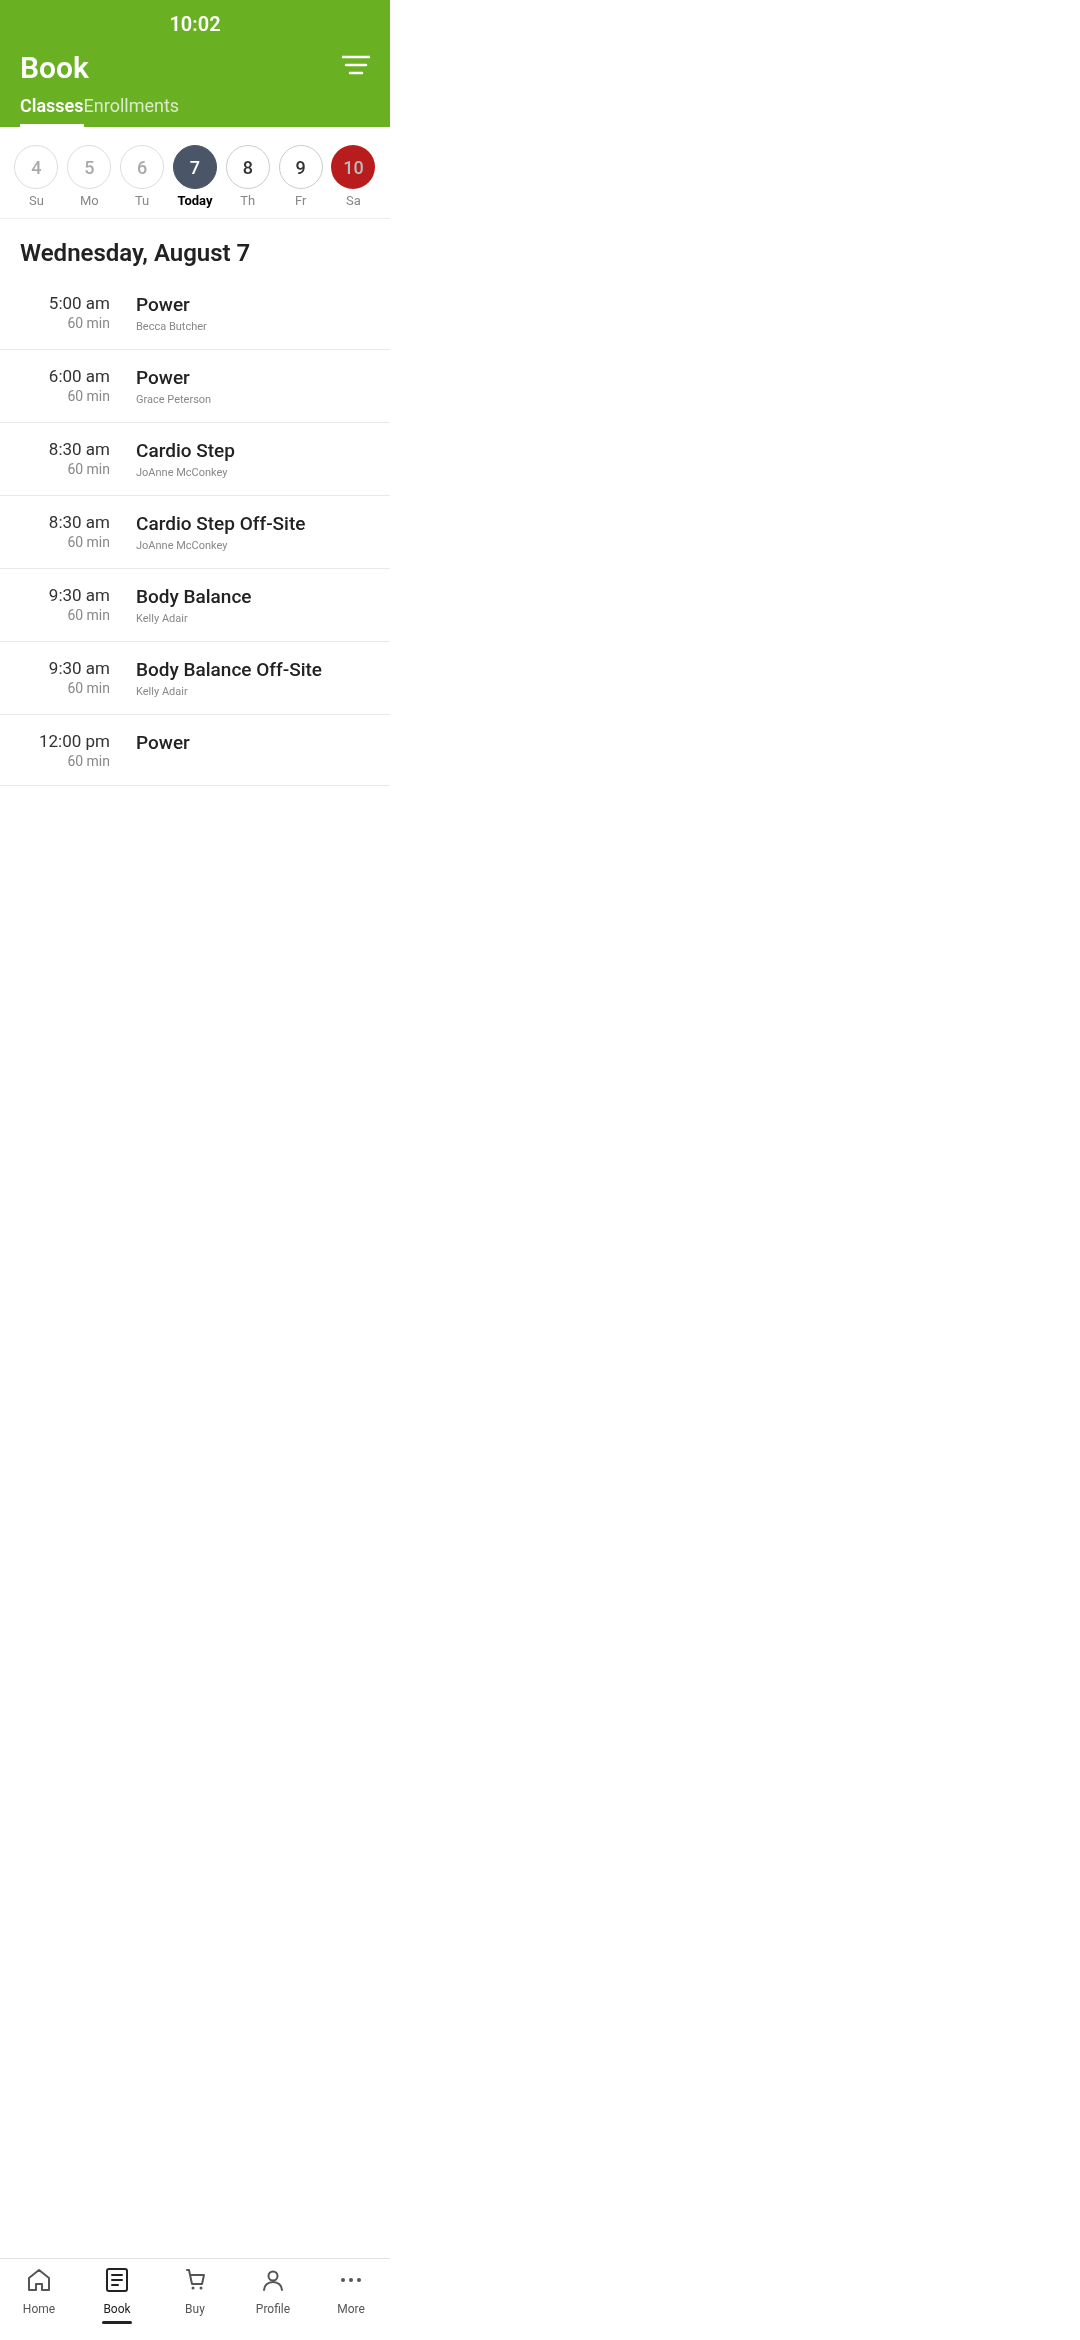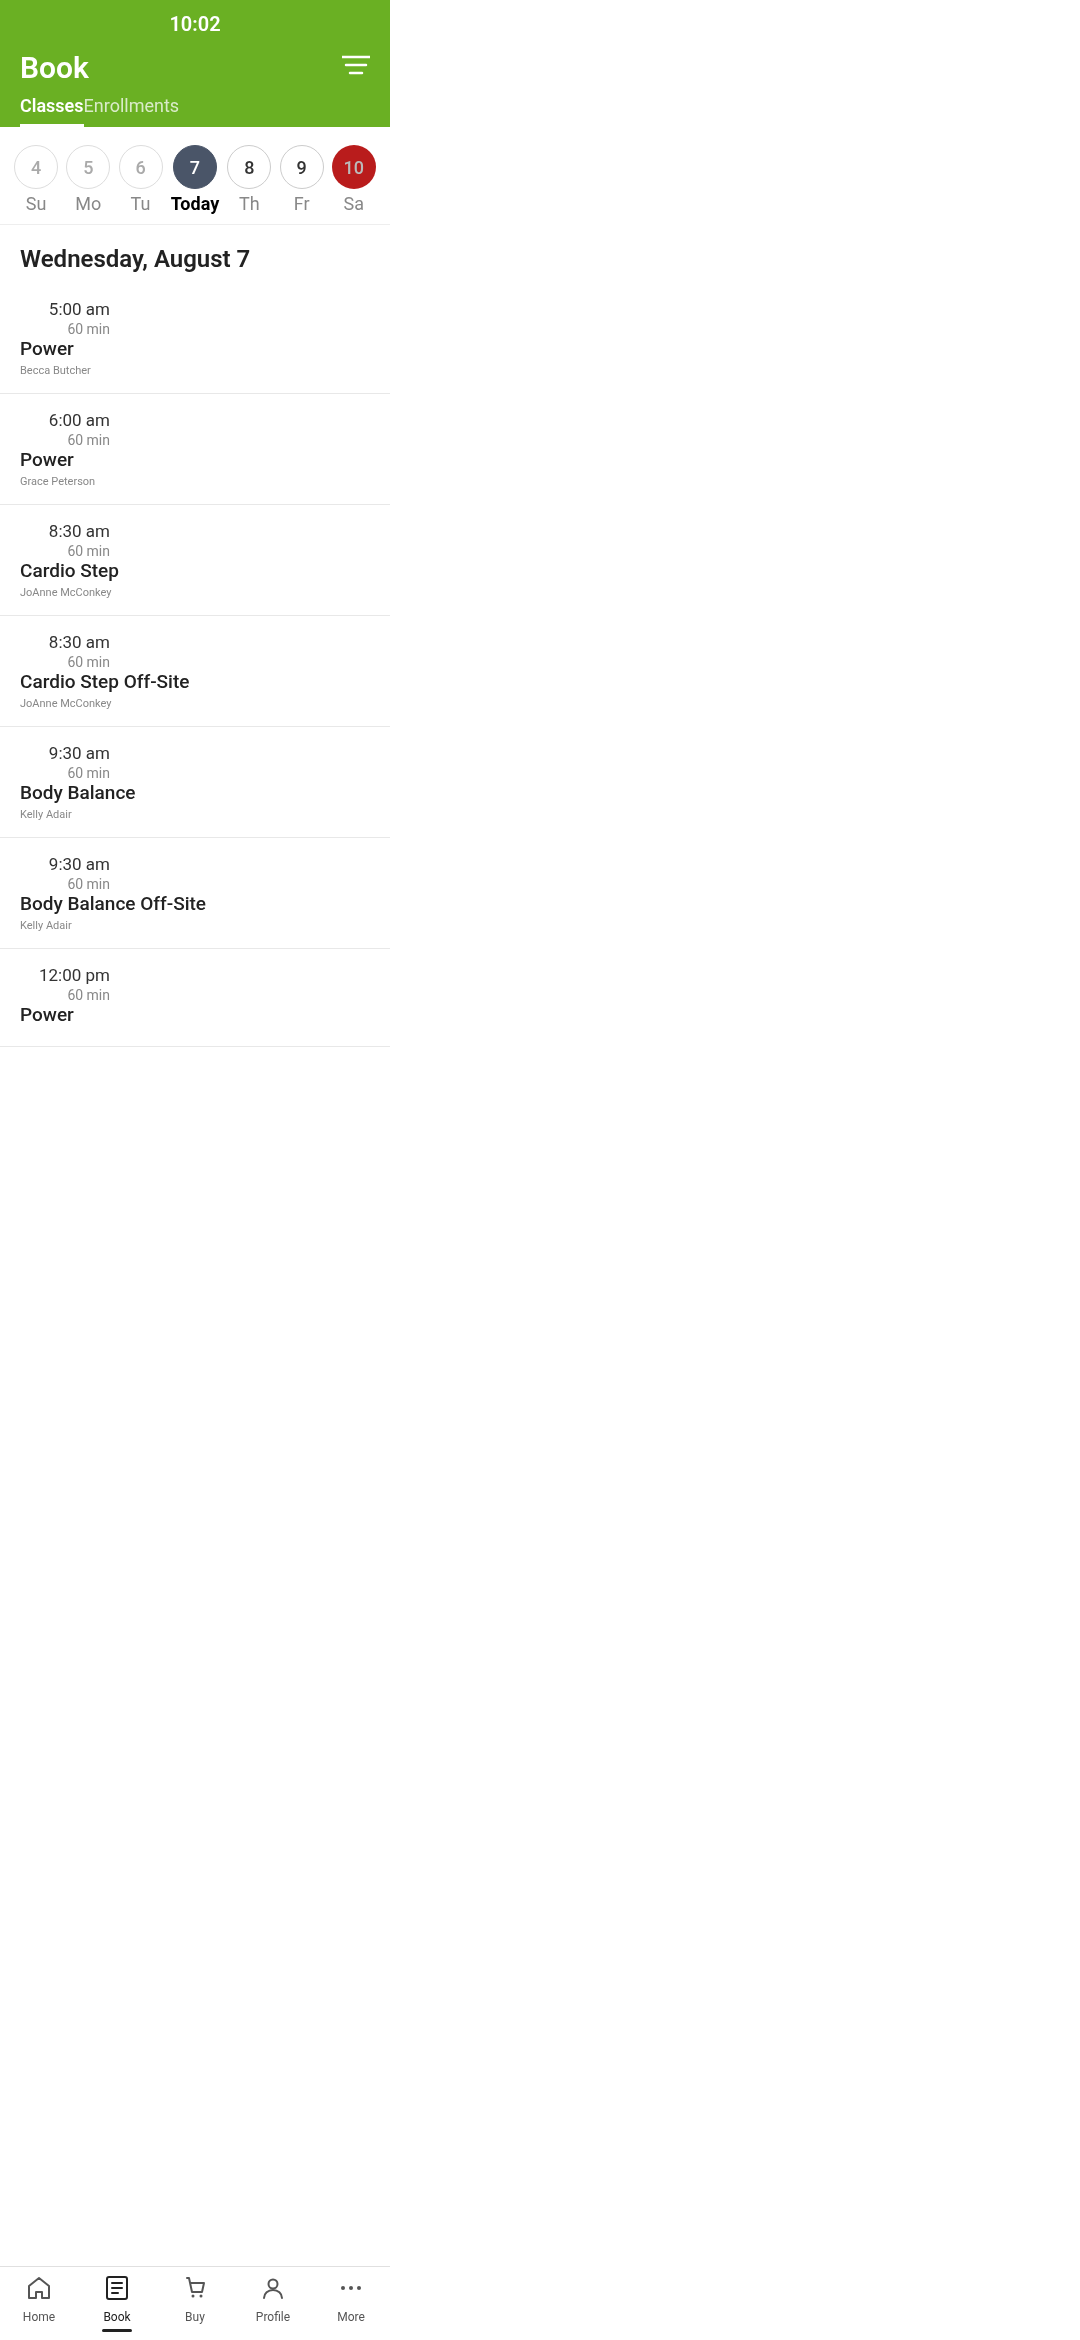--- a/index.html
+++ b/index.html
@@ -118,21 +118,21 @@
       color: #aaa;
     }
 
     .day-number.far {
       border: none;
       background: #b91c1c;
       color: #bbb;
     }
 
     .day-label {
-      font-size: 18px;
+      font-size: 13px;
       color: #888;
     }
 
     .day-label.today-label {
       color: #000000;
       font-weight: 700;
     }
 
     
     .date-heading {
@@ -145,22 +145,21 @@
     
     .class-list {
       padding: 0 0 80px;
     }
 
     .class-item {
       display: flex;
       align-items: flex-start;
       padding: 16px 20px;
       border-bottom: 1px solid #e8e8e8;
-      gap: 0;
-      flex-direction: column;
+      gap: 6px;
     }
 
     .class-time {
       min-width: 110px;
       text-align: right;
       padding-right: 20px;
     }
 
     .class-time-main {
       font-size: 17px;
@@ -186,21 +185,21 @@
     }
 
     .class-instructor {
       font-size: 11px;
       color: #888;
     }
 
     
     .bottom-nav {
       position: fixed;
-      bottom: 0;
+      bottom: 8px;
       left: 0;
       width: 390px;
       background: #fff;
       border-top: 1px solid #e0e0e0;
       display: flex;
       justify-content: space-around;
       align-items: center;
       padding: 8px 0 16px;
       z-index: 100;
     }

